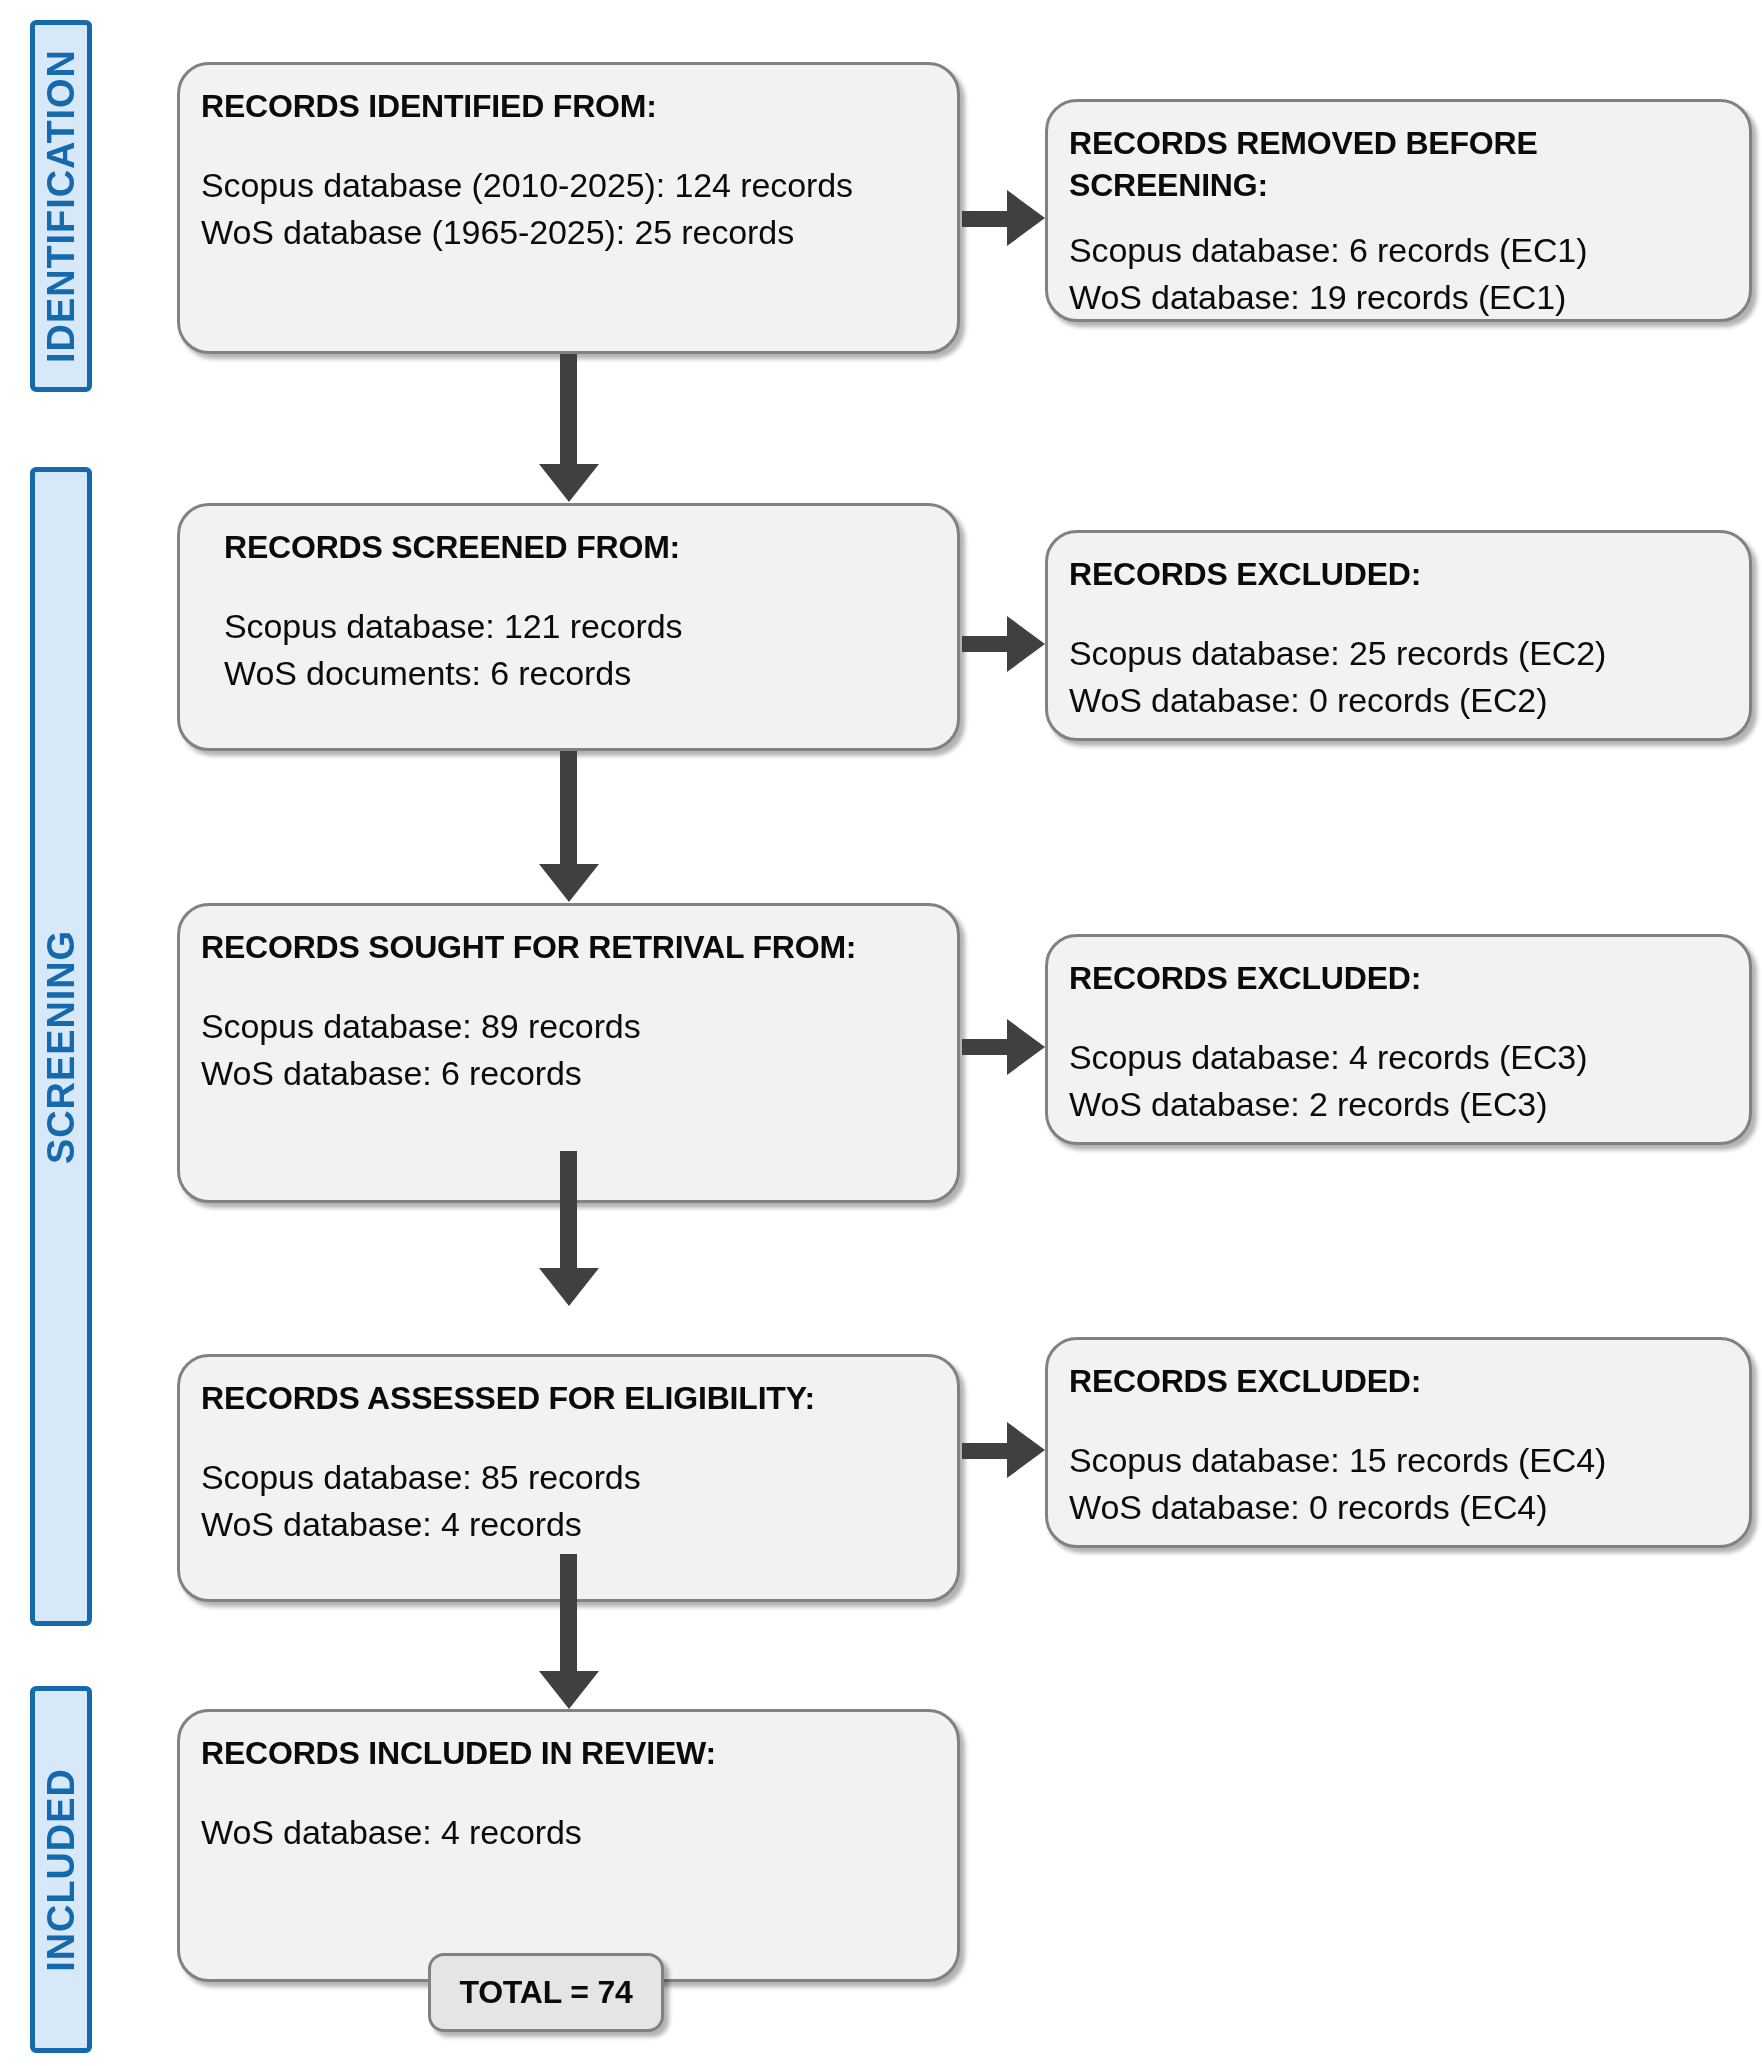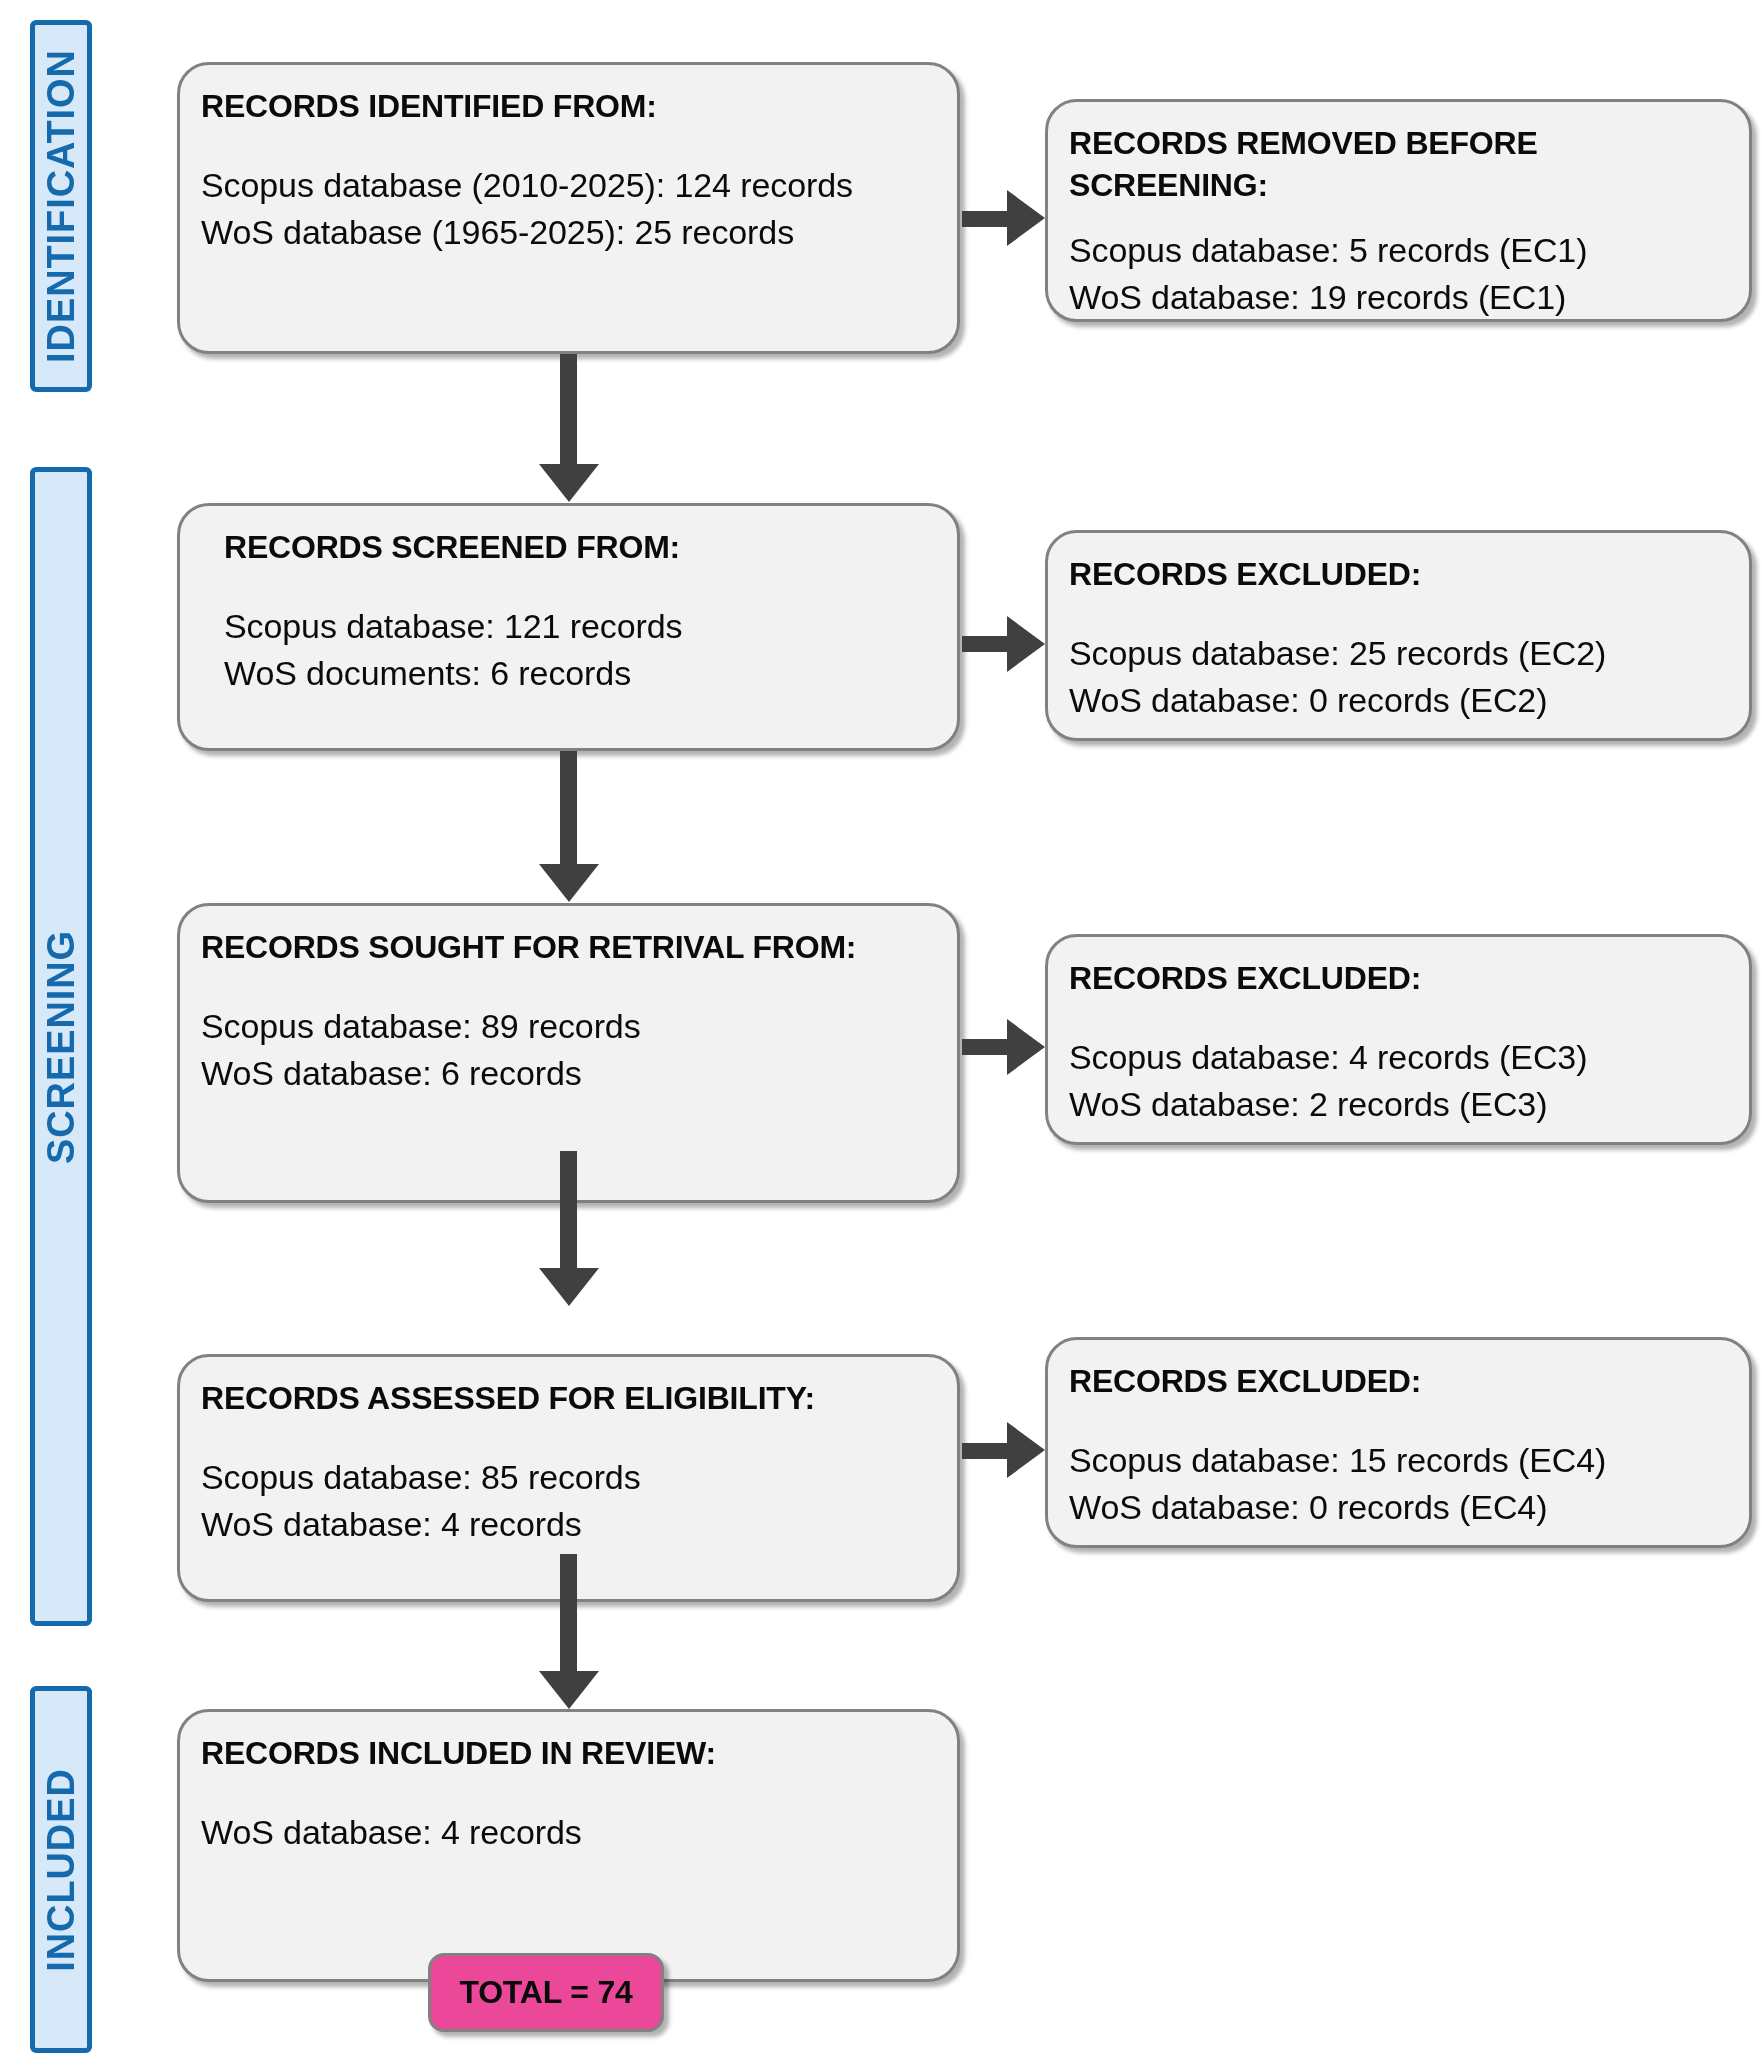--- a/index.html
+++ b/index.html
@@ -45,21 +45,21 @@
   #box-removed    {top:99px;  height:223px;}
   #box-excluded-1 {top:530px;  height:211px;}
   #box-excluded-2 {top:934px; height:211px;}
   #box-excluded-3 {top:1337px; height:211px;}
 
   
   #box-removed .box-title{margin-bottom:21px;}
 
   
   #total-badge{position:absolute;left:428px;top:1953px;
-               width:236px;height:79px;background:#ec4899;
+               width:236px;height:79px;background:#e5e5e5;
                border:3.1px solid #818181;border-radius:16px;box-sizing:border-box;
                box-shadow:4.3px 5px 4.3px rgba(0,0,0,0.30);
                display:flex;align-items:center;justify-content:center;
                font-size:32px;font-weight:bold;color:#0b0b0b;letter-spacing:-0.2px;}
 
   
   .arrow-v{position:absolute;left:560px;width:17.4px;background:#404040;}
   .arrow-v-head{position:absolute;left:539px;width:0;height:0;
                 border-left:30px solid transparent;border-right:30px solid transparent;
                 border-top:38px solid #404040;}
@@ -95,21 +95,21 @@
   </div>
 
   <div class="box box-left" id="box-identified">
     <div class="box-title">RECORDS IDENTIFIED FROM:</div>
     <div class="box-line">Scopus database (2010-2025): 124 records</div>
     <div class="box-line">WoS database (1965-2025): 25 records</div>
   </div>
 
   <div class="box box-right" id="box-removed">
     <div class="box-title">RECORDS REMOVED BEFORE SCREENING:</div>
-    <div class="box-line">Scopus database: 5 records (EC1)</div>
+    <div class="box-line">Scopus database: 6 records (EC1)</div>
     <div class="box-line">WoS database: 19 records (EC1)</div>
   </div>
 
   <div class="box box-left" id="box-screened">
     <div class="box-title">RECORDS SCREENED FROM:</div>
     <div class="box-line">Scopus database: 121 records</div>
     <div class="box-line">WoS documents: 6 records</div>
   </div>
 
   <div class="box box-right" id="box-excluded-1">

